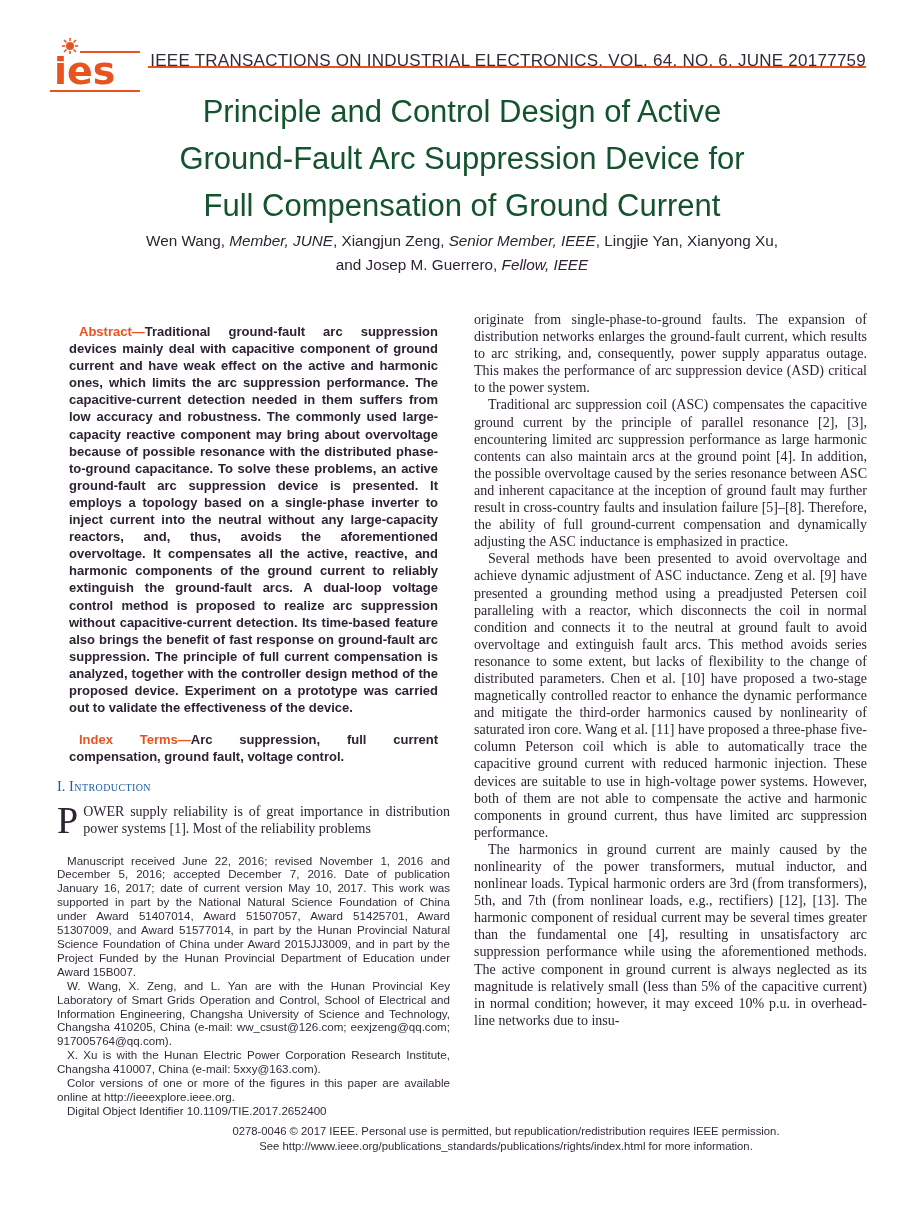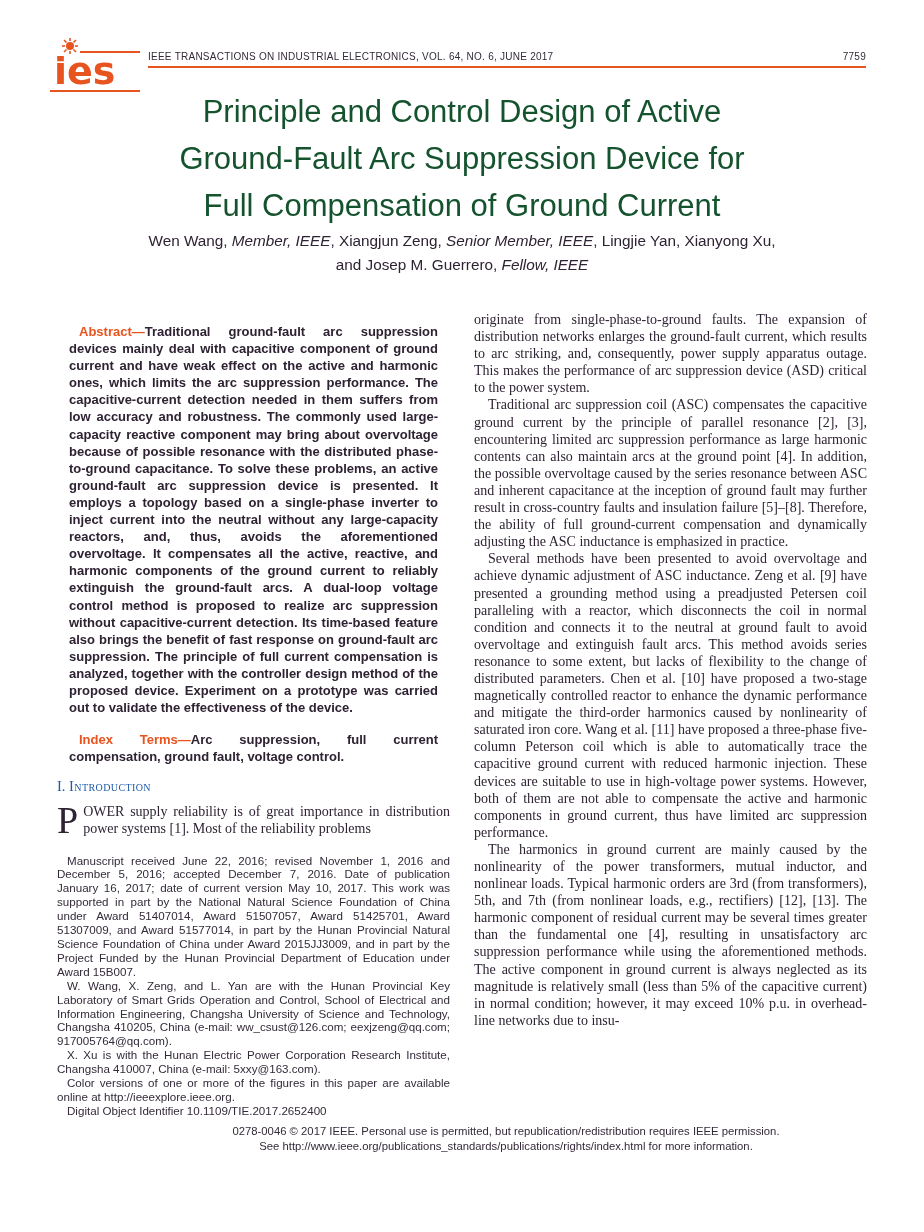--- a/index.html
+++ b/index.html
@@ -4,22 +4,22 @@
 <style>
   html,body{margin:0;padding:0;background:#ffffff;}
   .page{
     position:relative;width:924px;height:1232px;background:#ffffff;
     font-family:"Liberation Sans",sans-serif;color:#2e2233;overflow:hidden;
   }
   
   .logo-wrap{position:absolute;left:46px;top:36px;width:94px;height:60px;text-align:right;}
   .header-row{
     position:absolute;left:148px;right:58px;top:51px;
-    display:flex;justify-content:space-between;align-items:baseline;
-    font-size:10px;letter-spacing:.25px;color:#342a3a;
+    display:flex;justify-content:flex-end;align-items:baseline;
+    font-size:17px;letter-spacing:.25px;color:#342a3a;
   }
   .header-rule{position:absolute;left:148px;right:58px;top:66px;height:2px;background:#e7541f;}
   
   .paper-title{
     position:absolute;left:57px;width:810px;top:88px;text-align:center;
     color:#14532d;font-size:31px;line-height:47px;font-weight:400;
   }
   .authors{
     position:absolute;left:57px;width:810px;top:229px;text-align:center;
     font-size:15.3px;line-height:24px;color:#2e2233;
@@ -86,21 +86,21 @@
   </div>
   <div class="header-rule"></div>
 
   <div class="paper-title">
     <div>Principle and Control Design of Active</div>
     <div>Ground-Fault Arc Suppression Device for</div>
     <div>Full Compensation of Ground Current</div>
   </div>
 
   <div class="authors">
-    <div><span>Wen Wang, </span><span class="it">Member, IEEE</span><span>, Xiangjun Zeng, </span><span class="it">Senior Member, IEEE</span><span>, Lingjie Yan, Xianyong Xu,</span></div>
+    <div><span>Wen Wang, </span><span class="it">Member, JUNE</span><span>, Xiangjun Zeng, </span><span class="it">Senior Member, IEEE</span><span>, Lingjie Yan, Xianyong Xu,</span></div>
     <div><span>and Josep M. Guerrero, </span><span class="it">Fellow, IEEE</span></div>
   </div>
 
   <div class="columns">
 
     <div class="col">
       <p class="abstract"><span class="lead">Abstract—</span><span>Traditional ground-fault arc suppression devices mainly deal with capacitive component of ground current and have weak effect on the active and harmonic ones, which limits the arc suppression performance. The capacitive-current detection needed in them suffers from low accuracy and robustness. The commonly used large-capacity reactive component may bring about overvoltage because of possible resonance with the distributed phase-to-ground capacitance. To solve these problems, an active ground-fault arc suppression device is presented. It employs a topology based on a single-phase inverter to inject current into the neutral without any large-capacity reactors, and, thus, avoids the aforementioned overvoltage. It compensates all the active, reactive, and harmonic components of the ground current to reliably extinguish the ground-fault arcs. A dual-loop voltage control method is proposed to realize arc suppression without capacitive-current detection. Its time-based feature also brings the benefit of fast response on ground-fault arc suppression. The principle of full current compensation is analyzed, together with the controller design method of the proposed device. Experiment on a prototype was carried out to validate the effectiveness of the device.</span></p>
       <p class="index-terms"><span class="lead">Index Terms—</span><span>Arc suppression, full current compensation, ground fault, voltage control.</span></p>
       <div class="sec-heading">
         <span>I.</span>&nbsp;<span class="sc">Introduction</span>

